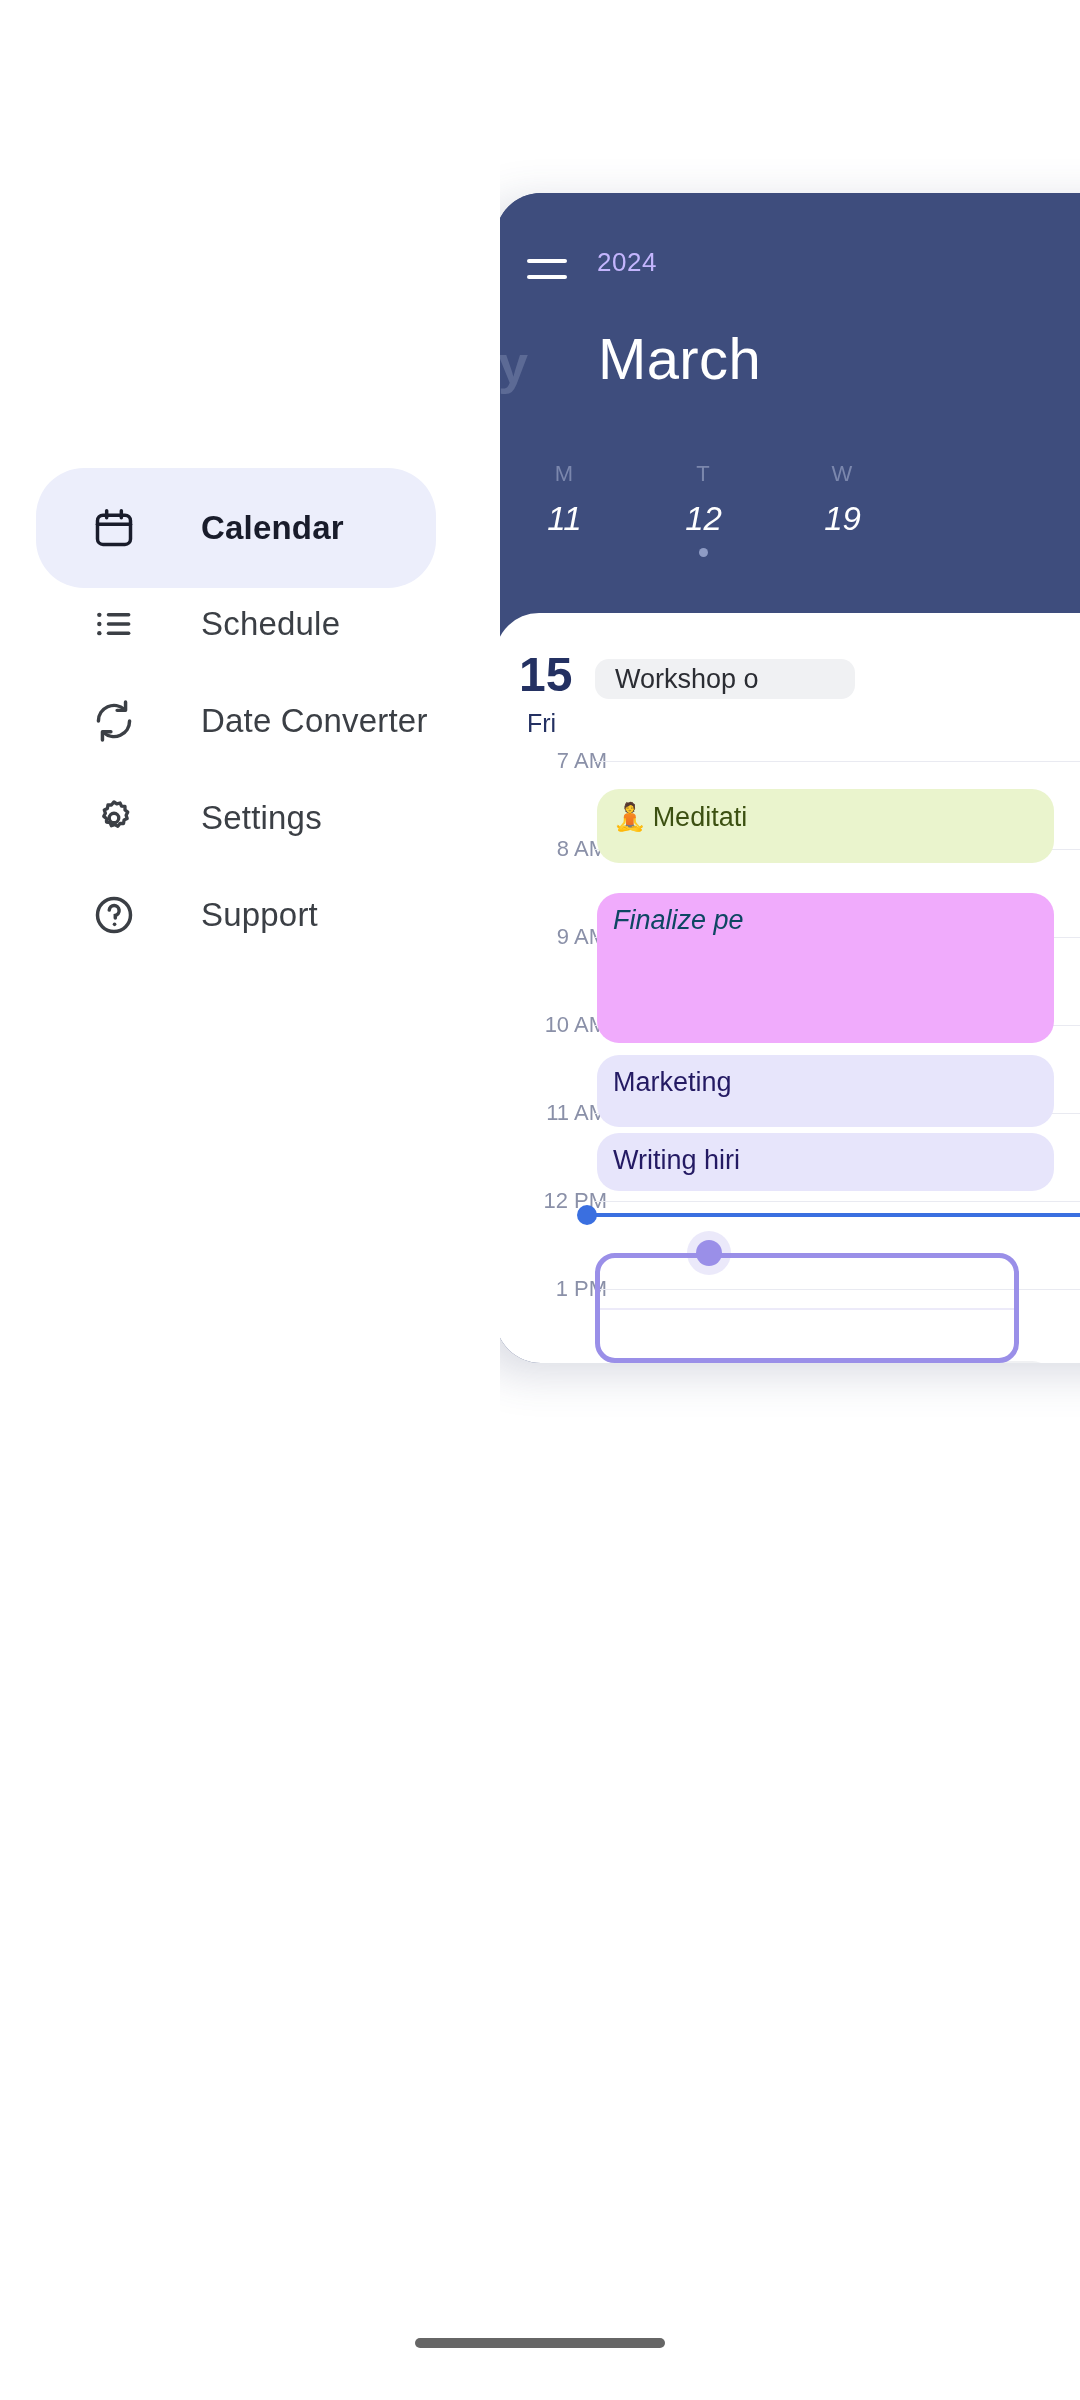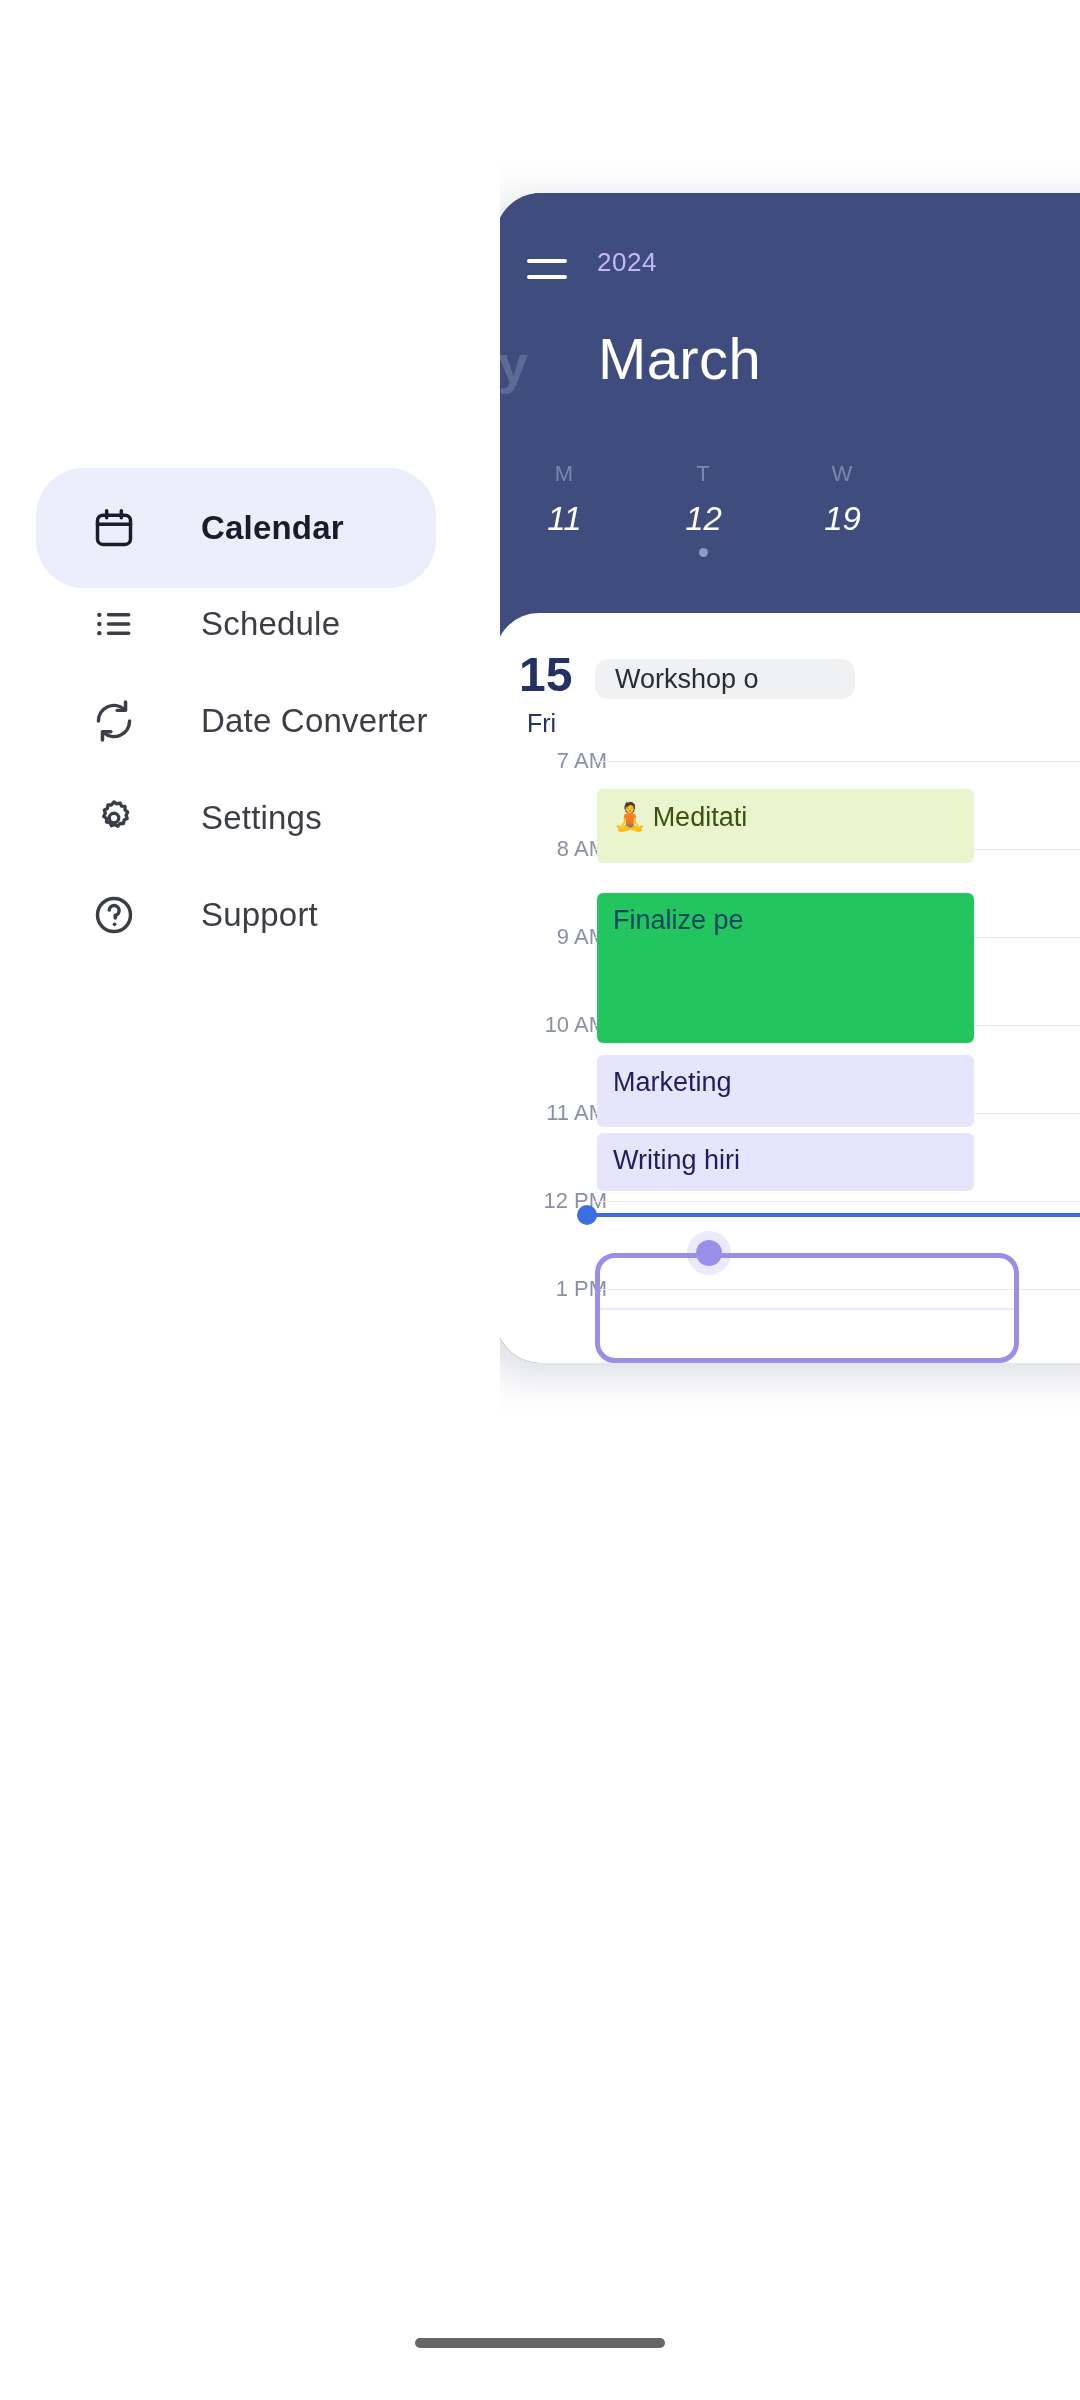--- a/index.html
+++ b/index.html
@@ -97,27 +97,27 @@
 
   .grid { position:absolute; top:148px; left:0; width:100%; height:602px; }
   .hour-row { position:absolute; left:0; width:100%; height:88px; }
   .hour-label {
     position:absolute; left:26px; top:-13px; width:86px; text-align:right;
     font-size:22px; color:#8a90a8; white-space:nowrap;
   }
   .hour-line { position:absolute; left:100px; right:0; top:0; height:1px; background:#e9eaf1; }
 
   .ev {
-    position:absolute; left:102px; border-radius:6px;
+    position:absolute; left:102px; border-radius:22px;
     padding:12px 16px; font-size:27px; white-space:nowrap; overflow:hidden;
-    width:377px;
+    width:457px;
   }
   .ev .emo { margin-right:6px; }
   .ev-green  { background:#eaf4cd; color:#3c5011; }
-  .ev-blue   { background:#22c55e; color:#0d4662; }
+  .ev-blue   { background:#f0abfc; color:#0d4662;font-style:italic; }
   .ev-purple { background:#e7e5fb; color:#241a63; }
   .ev-gray   { background:#f0f1f3; color:#2b2d33; }
 
   .nowline { position:absolute; left:84px; right:0; height:4px; background:#3a6fe0; border-radius:2px; }
   .nowline .knob {
     position:absolute; left:-2px; top:-8px; width:20px; height:20px;
     border-radius:50%; background:#3a6fe0;
   }
 
   .sel-box {

